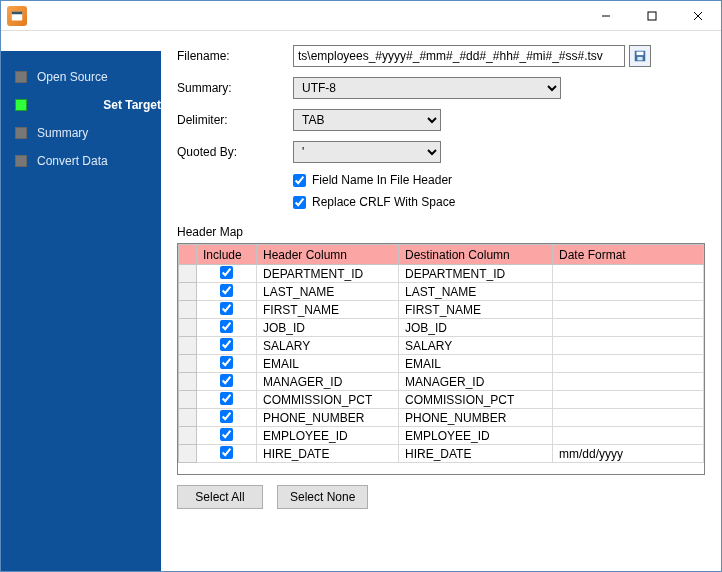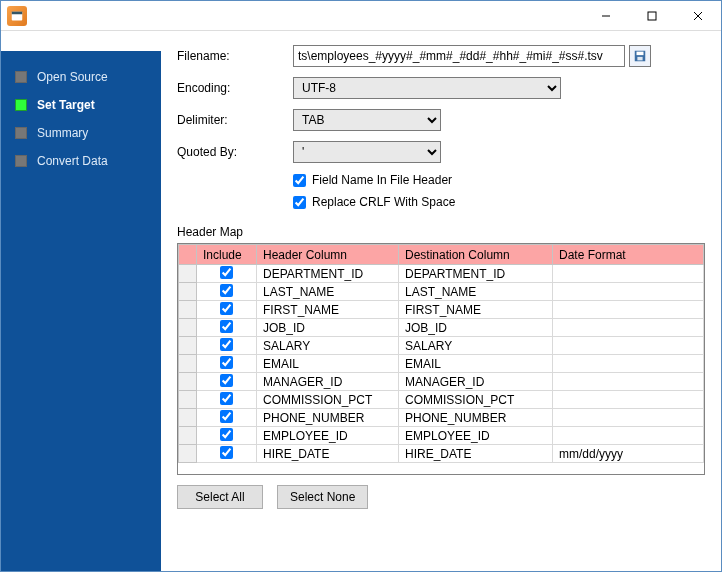--- a/index.html
+++ b/index.html
@@ -7,21 +7,21 @@
   .window { width: 722px; height: 572px; border: 1px solid #5a8cc0; display: flex; flex-direction: column; background:#fff; }
   .titlebar { height: 30px; background: #fff; display: flex; align-items: center; border-bottom: 1px solid #ddd; }
   .titlebar .icon { width: 20px; height: 20px; margin: 0 6px; background: linear-gradient(135deg,#f9a24a,#e07a1f); border-radius:3px; display:flex; align-items:center; justify-content:center; }
   .titlebar .icon svg { width:14px; height:14px; }
   .titlebar .spacer { flex: 1; }
   .winbtn { width: 46px; height: 30px; display:flex; align-items:center; justify-content:center; }
   .winbtn svg { width:10px; height:10px; }
   .body { flex:1; display:flex; overflow:hidden; }
   .sidebar { width: 160px; background: #0f5198; padding-top: 12px; margin-top: 20px; }
   .navitem { display:flex; align-items:center; height:28px; padding-left:14px; color:#dce9f7; cursor:default; font-size:12px; }
-  .navitem.active { color:#fff; font-weight:600; }
+  .navitem.active { color:#fff; font-weight:600;justify-content:space-between; }
   .navbox { width:12px; height:12px; margin-right:10px; border:1px solid #666; background:#777; }
   .navitem.active .navbox { background:#2eff3a; border-color:#1fa02a; }
   .main { flex:1; padding: 14px 16px 10px 16px; display:flex; flex-direction:column; overflow:hidden; }
   .form-row { display:flex; align-items:center; margin-bottom:10px; min-height:22px; }
   .form-label { width:116px; }
   .textinput { height:22px; border:1px solid #7a7a7a; padding:1px 4px; font:inherit; background:#fff; }
   .filename-input { width:332px; }
   .iconbtn { width:22px; height:22px; border:1px solid #7a7a7a; background:#eef3fb; margin-left:4px; display:flex; align-items:center; justify-content:center; cursor:default;}
   .iconbtn svg{width:14px;height:14px;}
   .select { height:22px; border:1px solid #7a7a7a; background:#e9e9e9; font:inherit; padding:0 4px; }
@@ -101,21 +101,21 @@
         <div class="iconbtn">
           <svg viewBox="0 0 16 16">
               <rect x="2" y="2" width="12" height="12" fill="#3b6ea5"></rect>
               <rect x="4" y="3" width="8" height="4" fill="#fff"></rect>
               <rect x="5" y="9" width="6" height="4" fill="#dce6f1"></rect>
             </svg>
         </div>
       </div>
 
       <div class="form-row">
-        <span class="form-label">Encoding:</span>
+        <span class="form-label">Summary:</span>
         <select class="select enc"><option>UTF-8</option></select>
       </div>
 
       <div class="form-row">
         <span class="form-label">Delimiter:</span>
         <select class="select narrow"><option>TAB</option></select>
       </div>
 
       <div class="form-row">
         <span class="form-label">Quoted By:</span>

